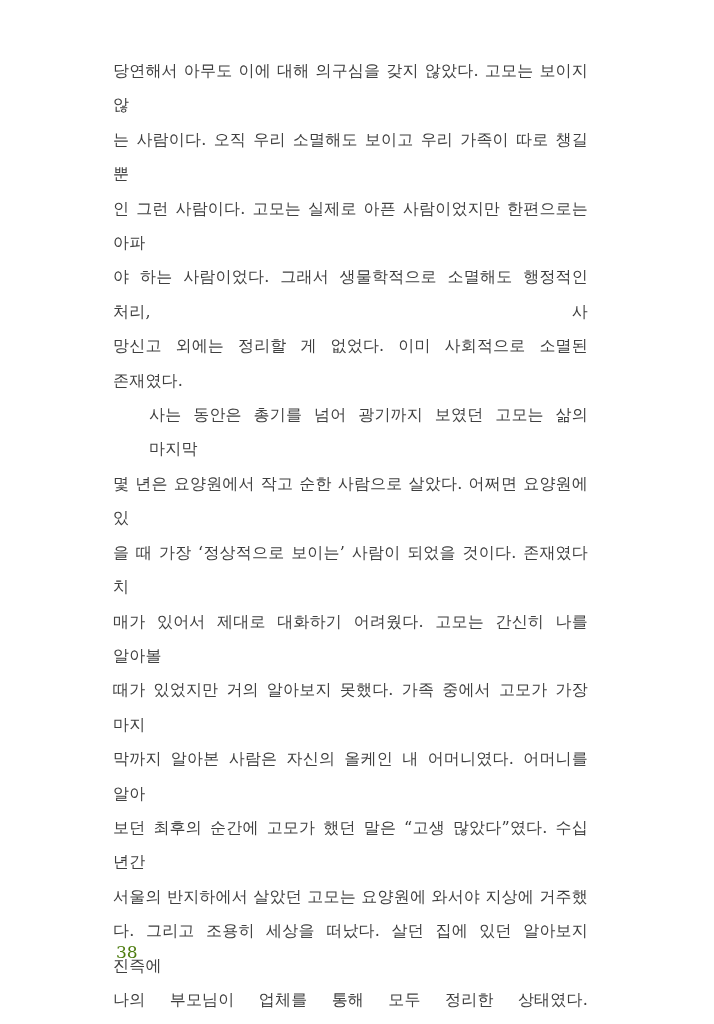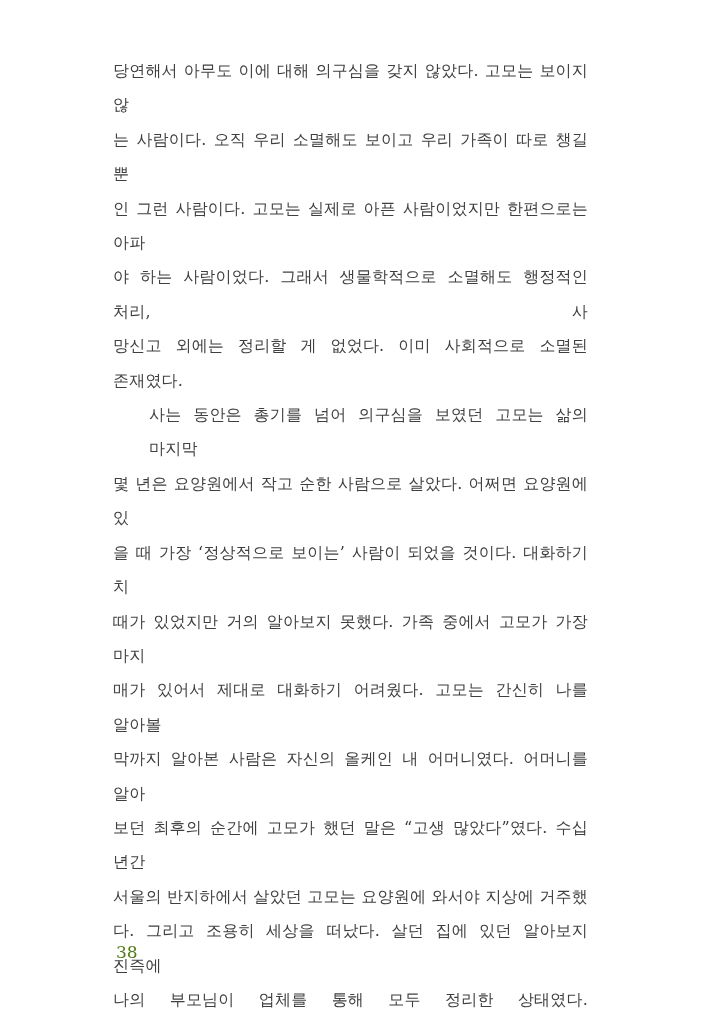--- a/index.html
+++ b/index.html
@@ -57,25 +57,25 @@
 <div class="book-page">
   <div class="body-text">
       <div class="paragraph">
         <div class="text-line">당연해서 아무도 이에 대해 의구심을 갖지 않았다. 고모는 보이지 않</div>
         <div class="text-line">는 사람이다. 오직 우리 소멸해도 보이고 우리 가족이 따로 챙길 뿐</div>
         <div class="text-line">인 그런 사람이다. 고모는 실제로 아픈 사람이었지만 한편으로는 아파</div>
         <div class="text-line">야 하는 사람이었다. 그래서 생물학적으로 소멸해도 행정적인 처리, 사</div>
         <div class="text-line last-natural">망신고 외에는 정리할 게 없었다. 이미 사회적으로 소멸된 존재였다.</div>
       </div>
       <div class="paragraph">
-        <div class="text-line indented">사는 동안은 총기를 넘어 의구심을 보였던 고모는 삶의 마지막</div>
+        <div class="text-line indented">사는 동안은 총기를 넘어 광기까지 보였던 고모는 삶의 마지막</div>
         <div class="text-line">몇 년은 요양원에서 작고 순한 사람으로 살았다. 어쩌면 요양원에 있</div>
-        <div class="text-line">을 때 가장 ‘정상적으로 보이는’ 사람이 되었을 것이다. 대화하기 치</div>
+        <div class="text-line">을 때 가장 ‘정상적으로 보이는’ 사람이 되었을 것이다. 존재였다 치</div>
+        <div class="text-line">매가 있어서 제대로 대화하기 어려웠다. 고모는 간신히 나를 알아볼</div>
         <div class="text-line">때가 있었지만 거의 알아보지 못했다. 가족 중에서 고모가 가장 마지</div>
-        <div class="text-line">매가 있어서 제대로 대화하기 어려웠다. 고모는 간신히 나를 알아볼</div>
         <div class="text-line">막까지 알아본 사람은 자신의 올케인 내 어머니였다. 어머니를 알아</div>
         <div class="text-line">보던 최후의 순간에 고모가 했던 말은 “고생 많았다”였다. 수십 년간</div>
         <div class="text-line">서울의 반지하에서 살았던 고모는 요양원에 와서야 지상에 거주했</div>
         <div class="text-line">다. 그리고 조용히 세상을 떠났다. 살던 집에 있던 알아보지 진즉에</div>
         <div class="text-line">나의 부모님이 업체를 통해 모두 정리한 상태였다. 기초생활수급자</div>
       </div>
     </div>
   <div class="page-number">38</div>
 </div>
 

